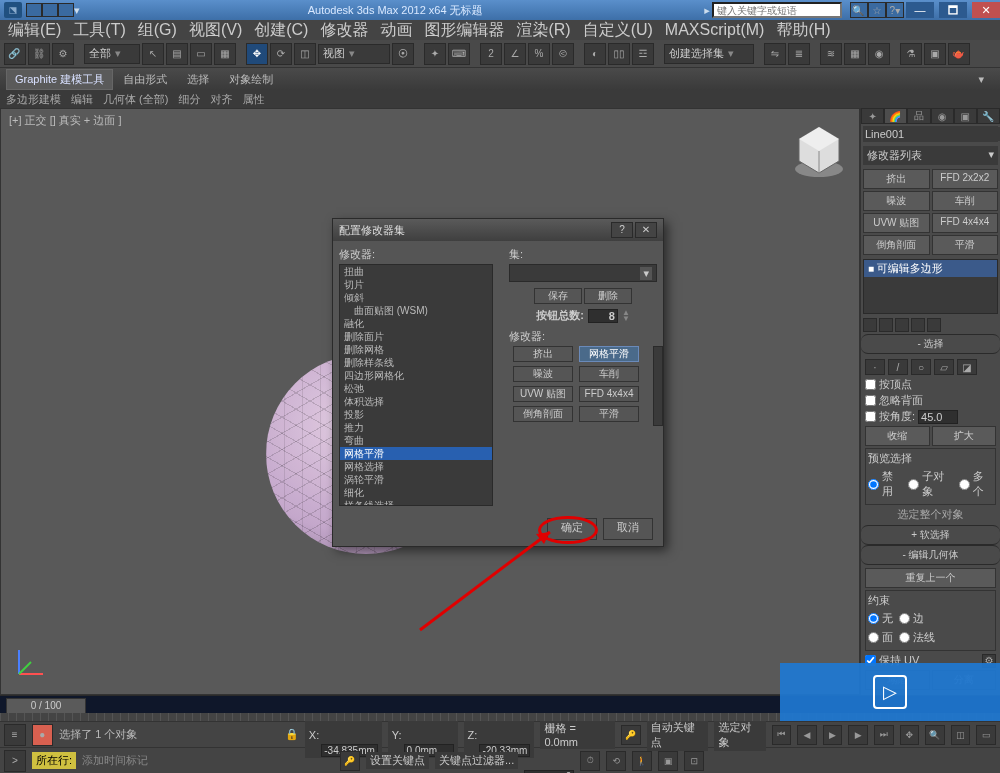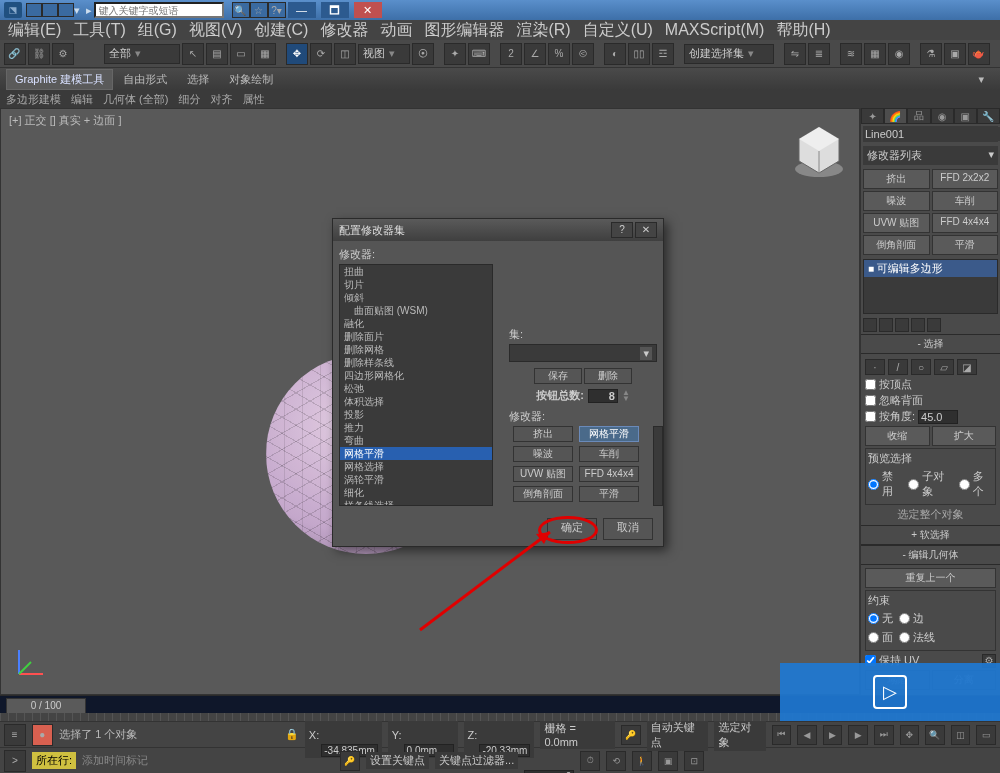--- a/index.html
+++ b/index.html
@@ -47,33 +47,33 @@
 .rp-name input { flex:1; background:#3a3a3a; border:none; color:#ccc; font-size:11px; height:14px; }
 .rp-color { width:14px; height:14px; background:#f4a8e8; }
 .rp-drop { margin:2px; background:#3a3a3a; color:#ccc; padding:2px 4px; display:flex; justify-content:space-between; cursor:pointer; }
 .rp-btn-grid { display:grid; grid-template-columns:1fr 1fr; gap:2px; margin:2px; }
 .rp-btn { background:#5a5a5a; border:1px solid #333; color:#ccc; text-align:center; padding:2px 0; cursor:pointer; font-size:10px; }
 .rp-stack { margin:2px; background:#3a3a3a; height:70px; border:1px solid #2a2a2a; position:relative; }
 .rp-stack-item { background:#3b5a8a; color:#fff; padding:1px 4px; font-size:10px; }
 .rp-stack-btns { display:flex; margin:2px; gap:2px; }
 .rp-stack-btns div { width:14px;height:14px;background:#3a3a3a;border:1px solid #2a2a2a;cursor:pointer; }
 
-.rp-rollout-title { background: #4a4a4a; color:#ccc; text-align:center; padding:2px; border-top:1px solid #2a2a2a; border-bottom:1px solid #2a2a2a; cursor:pointer; font-size:10px; }
+.rp-rollout-title { background: #4a4a4a; color:#ccc; text-align:center; padding:2px; border-top:1px solid #2a2a2a; border-bottom:1px solid #2a2a2a; cursor:pointer; font-size:10px;border-radius:7px; }
 .rp-rollout-body { padding:3px 4px; color:#ccc; font-size:10px; }
 .rp-radio-row { display:flex; gap:6px; margin:2px 0; }
 .rp-check { display:flex; align-items:center; gap:3px; margin:1px 0; }
 .rp-check input { width:11px; height:11px; }
 .rp-spin-val { background:#2f2f2f; color:#ccc; padding:0 2px; width:40px; border:1px solid #222; }
 
 
 .dialog { position:absolute; left:332px; top:218px; width:332px; background:#555; border:1px solid #2a2a2a; box-shadow:4px 4px 10px rgba(0,0,0,0.5); }
 .dlg-title { height:22px; background:linear-gradient(#5a5a5a,#3f3f3f); display:flex; align-items:center; padding:0 6px; color:#ddd; font-size:11px; }
 .dlg-title-btns { margin-left:auto; display:flex; gap:2px; }
 .dlg-title-btns div { width:22px; height:16px; background:#444; border:1px solid #2a2a2a; text-align:center; line-height:14px; color:#ccc; cursor:pointer; font-size:10px; }
-.dlg-body { padding:6px; display:flex; gap:16px;align-items:center; }
+.dlg-body { padding:6px; display:flex; gap:16px; }
 .dlg-left { flex:1; }
 .dlg-label { color:#ccc; font-size:11px; margin-bottom:2px; }
 .dlg-list { background:#3a3a3a; border:1px solid #2a2a2a; height:242px; overflow:auto; color:#bbb; }
 .dlg-list div { padding:0 4px; font-size:10px; line-height:13px; cursor:pointer; }
 .dlg-list .indent { padding-left:14px; }
 .dlg-list .sel { background:#2860b0; color:#fff; }
 .dlg-right { width:148px; display:flex; flex-direction:column; }
 .dlg-combo { background:#3a3a3a; border:1px solid #2a2a2a; height:18px; color:#ccc; display:flex; align-items:center; padding:0 4px; margin-bottom:4px; }
 .dlg-combo::after { content:"▾"; margin-left:auto; background:#555; padding:0 3px; }
 .dlg-btn-row { display:flex; gap:2px; justify-content:center; margin:2px 0; }
@@ -111,20 +111,21 @@
 </style>
 </head>
 <body>
 
 <div class="title-bar">
   <div class="app-icon">⬔</div>
   <div class="tb-btn" style="width:16px;height:14px;background:#3a6aa0;"></div>
   <div class="tb-btn" style="width:16px;height:14px;background:#3a6aa0;"></div>
   <div class="tb-btn" style="width:16px;height:14px;background:#3a6aa0;"></div>
   <div style="width:12px;color:#cde;">▾</div>
+  <div class="title-text">Autodesk 3ds Max  2012  x64   无标题</div>
   <div style="color:#cde;margin-right:2px;">▸</div>
   <input class="search-box" placeholder="键入关键字或短语" style="">
   <div class="tb-btn" style="width:18px;height:16px;background:#3a6aa0;">🔍</div>
   <div class="tb-btn" style="width:18px;height:16px;background:#3a6aa0;">☆</div>
   <div class="tb-btn" style="width:18px;height:16px;background:#3a6aa0;">?▾</div>
   <div class="sys-btns">
     <span>—</span>
     <span>🗖</span>
     <span class="close-b">✕</span>
   </div>
@@ -143,30 +144,30 @@
   <span>自定义(U)</span>
   <span>MAXScript(M)</span>
   <span>帮助(H)</span>
 </div>
 
 <div class="toolbar">
   <div class="tb-btn">🔗</div>
   <div class="tb-btn">⛓</div>
   <div class="tb-btn">⚙</div>
   <div class="tb-sep"></div>
-  <div class="tb-dropdown" style="width:76px;margin-left:20px;">全部</div>
+  <div class="tb-dropdown" style="width:56px;">全部</div>
   <div class="tb-btn">↖</div>
   <div class="tb-btn">▤</div>
   <div class="tb-btn">▭</div>
   <div class="tb-btn">▦</div>
   <div class="tb-sep"></div>
   <div class="tb-btn" style="background:#204a7a;color:#fff;">✥</div>
   <div class="tb-btn">⟳</div>
   <div class="tb-btn">◫</div>
-  <div class="tb-dropdown" style="width:52px;">视图</div>
+  <div class="tb-dropdown" style="width:72px;">视图</div>
   <div class="tb-btn">⦿</div>
   <div class="tb-sep"></div>
   <div class="tb-btn">✦</div>
   <div class="tb-btn">⌨</div>
   <div class="tb-sep"></div>
   <div class="tb-btn">2</div>
   <div class="tb-btn">∠</div>
   <div class="tb-btn">%</div>
   <div class="tb-btn">⧀</div>
   <div class="tb-sep"></div>

